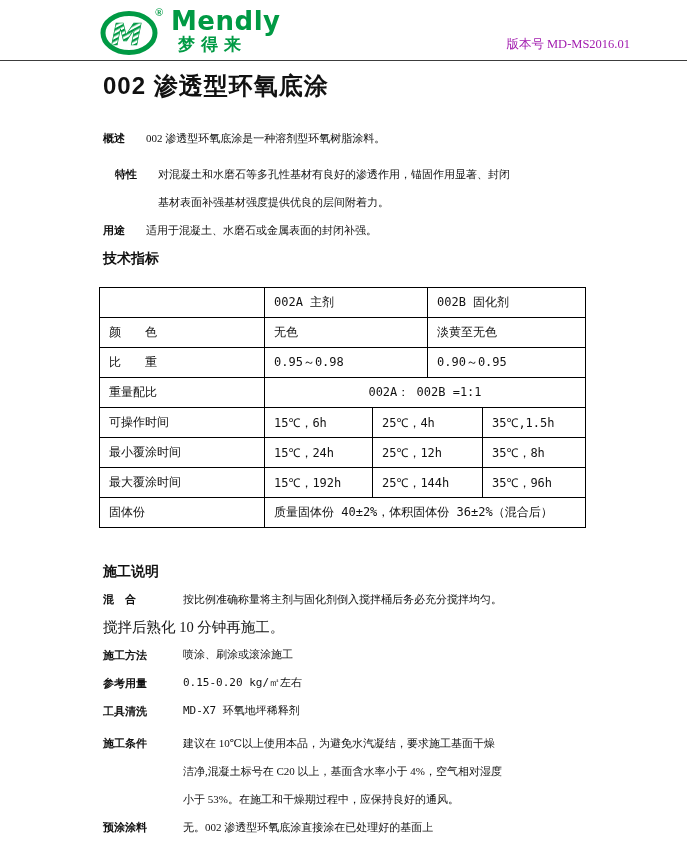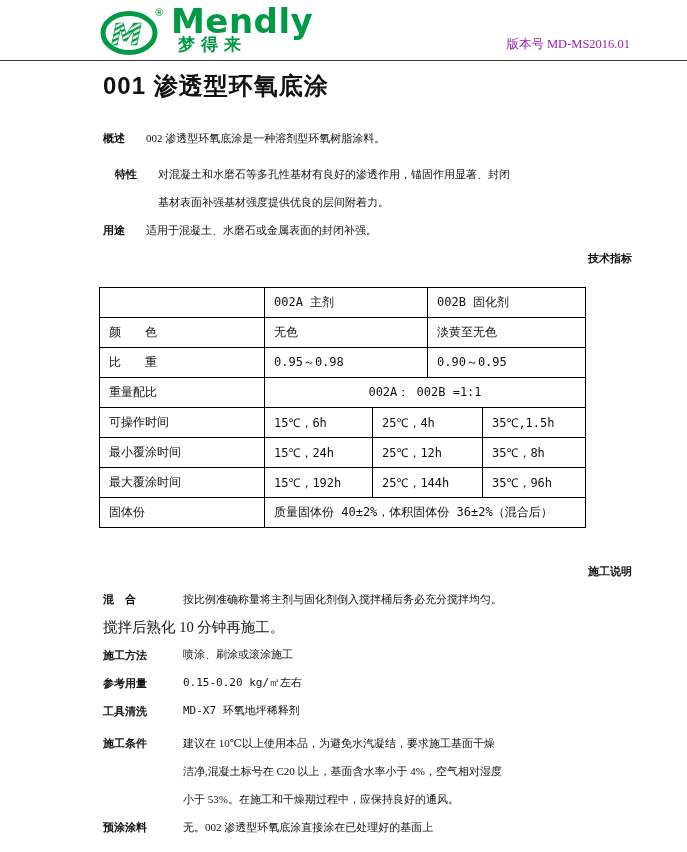--- a/index.html
+++ b/index.html
@@ -9,21 +9,21 @@
     background:#fff; color:var(--ink);
     font-family:"Liberation Serif","DejaVu Serif",serif;
     overflow:hidden; position:relative;
   }
   
   .header { position:relative; height:61px; border-bottom:1px solid #3c3c3c; }
   .logo { position:absolute; left:100px; top:5px; display:flex; align-items:flex-start; }
   .logo-text { margin-left:3px; }
   .brand-en {
     font-family:"DejaVu Sans","Liberation Sans",sans-serif;
-    font-weight:bold; font-size:34px; line-height:27px;
+    font-weight:bold; font-size:26px; line-height:27px;
     color:var(--green); letter-spacing:0.5px; margin-top:3px;
   }
   .brand-cn {
     font-family:"DejaVu Sans","Liberation Sans",sans-serif;
     font-weight:bold; font-size:17px; line-height:19px;
     color:var(--green); letter-spacing:6px; margin-left:7px;
   }
   .version { position:absolute; right:57px; bottom:7px; font-size:12.5px; color:#a21caf; }
   .green-stroke { stroke:var(--green); fill:#fff; }
   .green-text { fill:var(--green); }
@@ -34,21 +34,21 @@
     font-weight:bold; font-size:24px; line-height:32px;
     letter-spacing:1px; margin-top:9px;
   }
   .sec { display:flex; font-size:11px; line-height:28px; }
   .lbl2 { flex:0 0 43px; font-weight:bold; font-family:"Liberation Sans","DejaVu Sans",sans-serif; }
   .lbl4 { flex:0 0 80px; font-weight:bold; font-family:"Liberation Sans","DejaVu Sans",sans-serif; }
   .txt { flex:1; }
   .ln { display:block; }
   .heading {
     font-family:"Liberation Sans","DejaVu Sans",sans-serif;
-    font-weight:bold; font-size:11px; line-height:28px;text-align:right;
+    font-weight:bold; font-size:14px; line-height:28px;
   }
   .m-overview { margin-top:22px; }
   .m-features { margin-top:8px;margin-left:12px; }
   .m-construct { margin-top:29px; }
   .m-conditions { margin-top:4px; }
   .cont-line { font-size:14.5px; line-height:28px; }
   
   table {
     border-collapse:collapse; table-layout:fixed; width:486px;
     margin-top:15px; margin-left:-4px;
@@ -80,21 +80,21 @@
     <div class="logo-text">
       <div class="brand-en">Mendly</div>
       <div class="brand-cn">梦得来</div>
     </div>
   </div>
   <div class="version">版本号 MD-MS2016.01</div>
 </div>
 
 <div class="content">
 
-  <h1 class="title">001 渗透型环氧底涂</h1>
+  <h1 class="title">002 渗透型环氧底涂</h1>
 
   <div class="sec m-overview">
     <span class="lbl2">概述</span>
     <span class="txt">002 渗透型环氧底涂是一种溶剂型环氧树脂涂料。</span>
   </div>
 
   <div class="sec m-features">
     <span class="lbl2">特性</span>
     <span class="txt">
       <span class="ln">对混凝土和水磨石等多孔性基材有良好的渗透作用，锚固作用显著、封闭</span>

